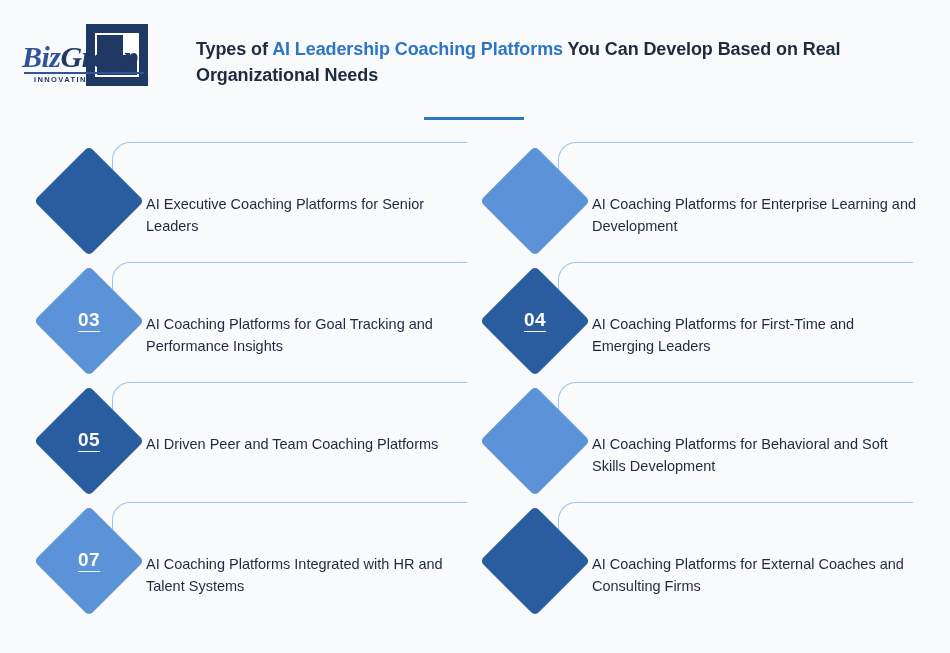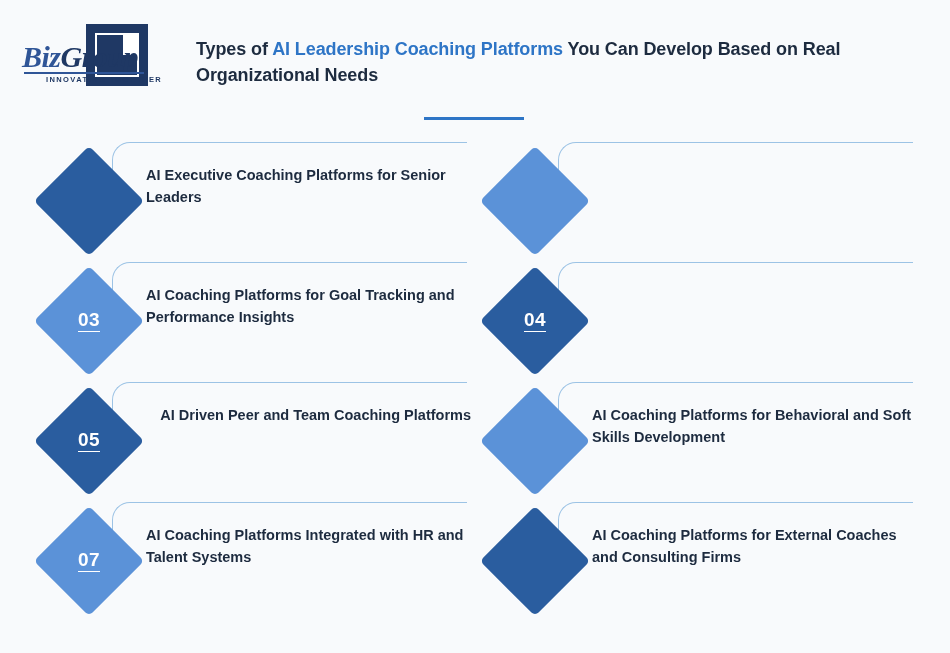--- a/index.html
+++ b/index.html
@@ -72,21 +72,21 @@
   .logo-rule {
     position: absolute;
     left: 2px;
     top: 50px;
     width: 120px;
     height: 2px;
     background: #2f5597;
   }
   .logo-tagline {
     position: absolute;
-    left: 24px;
+    left: 12px;
     top: 53px;
     font-size: 7.5px;
     letter-spacing: 1.4px;
     color: #1f3864;
     font-weight: bold;
     white-space: nowrap;
   }
 
   
   .title {
@@ -140,24 +140,24 @@
     letter-spacing: 0.5px;
   }
   .diamond-num span {
     border-bottom: 1.5px solid #ffffff;
     padding-bottom: 2px;
     line-height: 1;
   }
   .item-text {
     position: absolute;
     left: 96px;
-    top: 16px;
+    top: 45px;
     width: 325px;
     font-size: 14.5px;
-    font-weight: bold;
+    font-weight: normal;
     line-height: 1.52;
     color: #1d2b3f;
   }
   .connector {
     position: absolute;
     left: 62px;
     top: -6px;
     width: 355px;
     height: 58px;
     border-top: 1.3px solid #9cc3e5;
@@ -191,37 +191,39 @@
 
   <div id="items-layer">
       <div class="item" style="left: 50px; top: 148px;">
         <div class="connector"></div>
         <div class="diamond" style="background: rgb(42, 93, 159);"></div>
         <div class="item-text">AI Executive Coaching Platforms for Senior Leaders</div>
       </div>
       <div class="item" style="left: 496px; top: 148px;">
         <div class="connector"></div>
         <div class="diamond" style="background: rgb(91, 146, 216);"></div>
+        <div class="item-text">AI Coaching Platforms for Enterprise Learning and Development</div>
       </div>
       <div class="item" style="left: 50px; top: 268px;">
         <div class="connector"></div>
         <div class="diamond" style="background: rgb(91, 146, 216);"></div>
         <div class="diamond-num">
           <span>03</span>
         </div>
         <div class="item-text">AI Coaching Platforms for Goal Tracking and Performance Insights</div>
       </div>
       <div class="item" style="left: 496px; top: 268px;">
         <div class="connector"></div>
         <div class="diamond" style="background: rgb(42, 93, 159);"></div>
         <div class="diamond-num">
           <span>04</span>
         </div>
-      </div>
-      <div class="item" style="left: 50px; top: 388px; text-align: right;">
+        <div class="item-text">AI Coaching Platforms for First-Time and Emerging Leaders</div>
+      </div>
+      <div class="item" style="left: 50px; top: 388px;">
         <div class="connector"></div>
         <div class="diamond" style="background: rgb(42, 93, 159);"></div>
         <div class="diamond-num">
           <span>05</span>
         </div>
         <div class="item-text">AI Driven Peer and Team Coaching Platforms</div>
       </div>
       <div class="item" style="left: 496px; top: 388px;">
         <div class="connector"></div>
         <div class="diamond" style="background: rgb(91, 146, 216);"></div>

